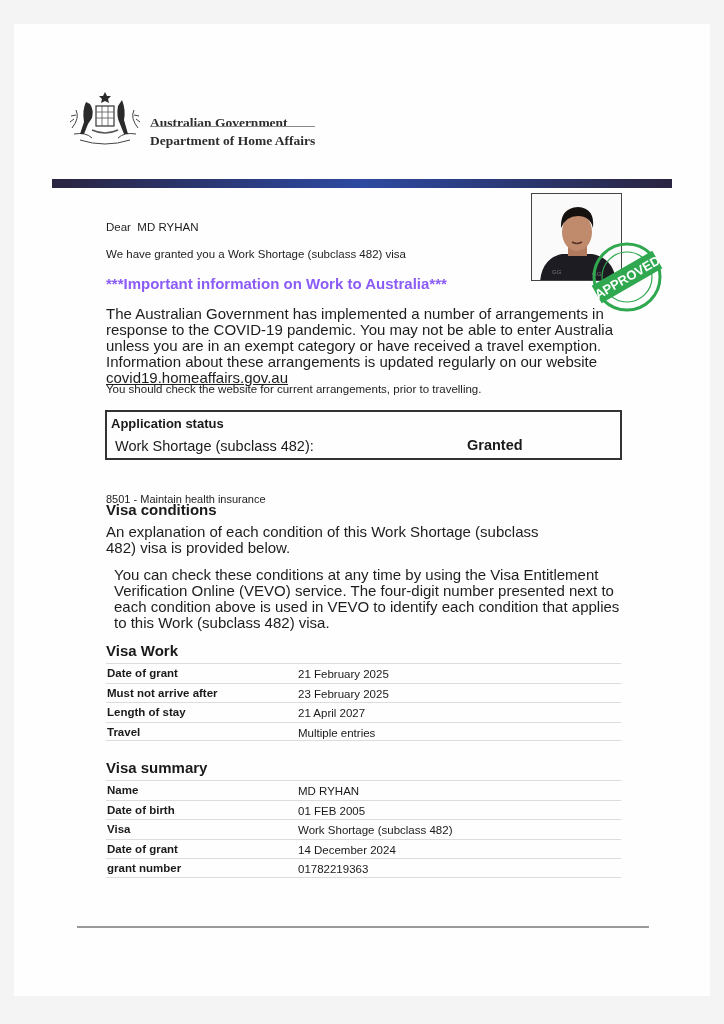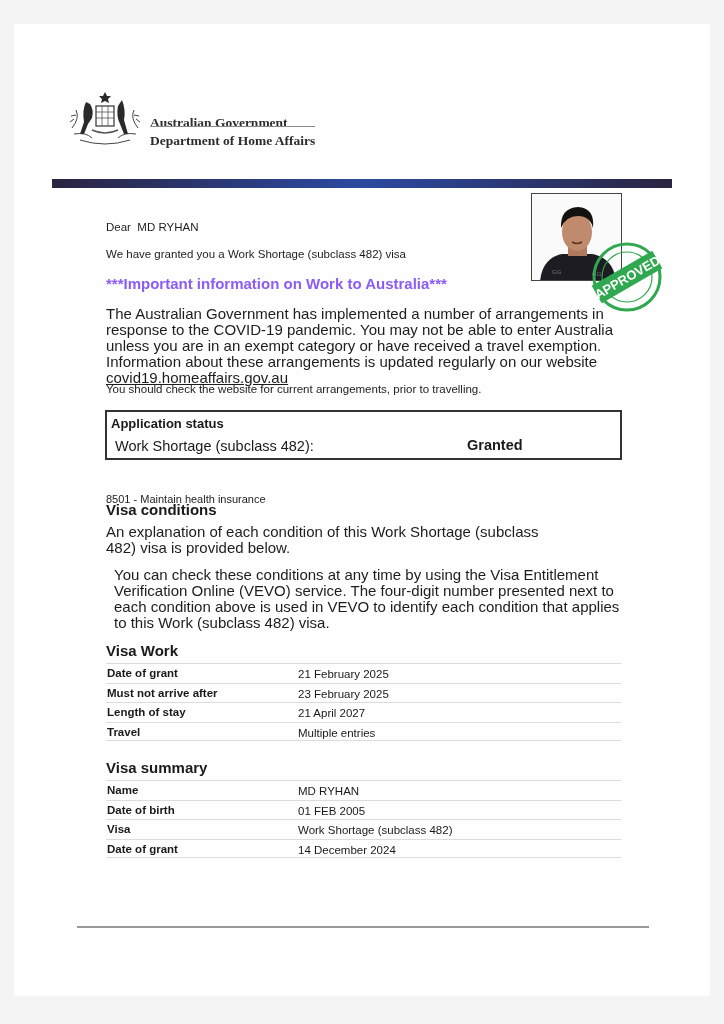--- a/index.html
+++ b/index.html
@@ -137,15 +137,19 @@
       <span class="v">01 FEB 2005</span>
     </div>
   <div class="row">
       <span class="k">Visa</span>
       <span class="v">Work  Shortage (subclass 482)</span>
     </div>
   <div class="row">
       <span class="k">Date of grant</span>
       <span class="v">14 December 2024</span>
     </div>
+  <div class="row">
+      <span class="k">grant number</span>
+      <span class="v">01782219363</span>
+    </div>
 </div>
 
 <div class="footer-rule"></div>
 
 </body></html>

